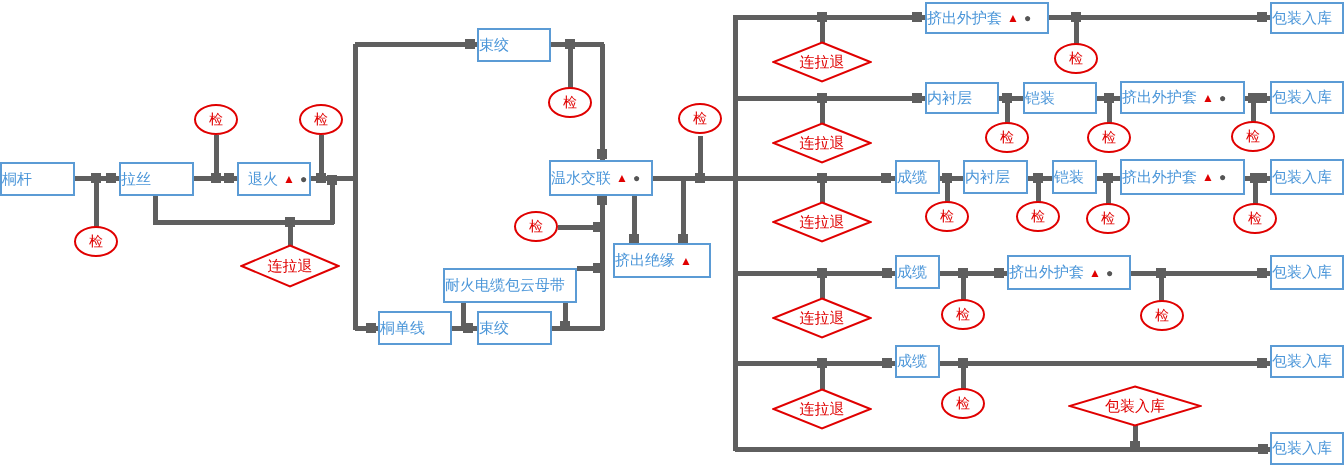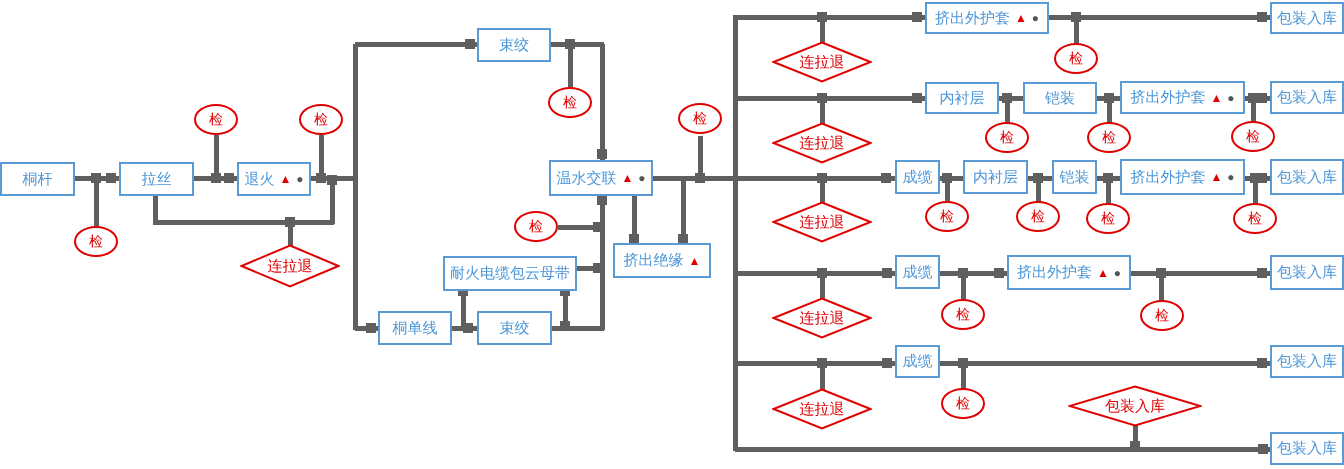--- a/index.html
+++ b/index.html
@@ -4,21 +4,21 @@
 <style>
   html,body{margin:0;padding:0;background:#ffffff;}
   #canvas{
     position:relative;width:1344px;height:469px;background:#ffffff;overflow:hidden;
     font-family:"Liberation Sans","DejaVu Sans",sans-serif;
   }
   .line{position:absolute;background:#5f5f5f;}
   .dot{position:absolute;width:10px;height:10px;background:#5f5f5f;}
   .box{
     position:absolute;box-sizing:border-box;border:2px solid #5B9BD5;background:#fff;
-    display:flex;align-items:center;justify-content:center;gap:5px;
+    display:flex;align-items:center;gap:5px;
     color:#4B96D9;font-size:15px;white-space:nowrap;z-index:3;
   }
   .sym-tri{color:#E00000;font-size:12px;line-height:1;}
   .sym-cir{color:#555555;font-size:12px;line-height:1;}
   .ell{
     position:absolute;box-sizing:border-box;border:2px solid #E00000;border-radius:50%;
     background:#fff;display:flex;align-items:center;justify-content:center;
     color:#E00000;font-size:14px;z-index:4;
   }
   .dia{position:absolute;z-index:4;}
@@ -148,38 +148,38 @@
       <div class="dot" style="left: 1130px; top: 441px;"></div>
       <div class="dot" style="left: 1258px; top: 444px;"></div>
     </div>
   <div id="layer-boxes">
       <div class="box" style="left: 0px; top: 162px; width: 75px; height: 34px;">
         <span>桐杆</span>
       </div>
       <div class="box" style="left: 119px; top: 162px; width: 75px; height: 34px;">
         <span>拉丝</span>
       </div>
-      <div class="box" style="left: 237px; top: 162px; width: 74px; height: 34px;">
+      <div class="box" style="left: 237px; top: 162px; width: 74px; height: 34px; padding-left: 9px;">
         <span>退火</span>
         <span class="sym-tri">▲</span>
         <span class="sym-cir">●</span>
       </div>
       <div class="box" style="left: 477px; top: 28px; width: 74px; height: 34px;">
         <span>束绞</span>
       </div>
       <div class="box" style="left: 549px; top: 160px; width: 104px; height: 36px;">
         <span>温水交联</span>
         <span class="sym-tri">▲</span>
         <span class="sym-cir">●</span>
       </div>
       <div class="box" style="left: 613px; top: 243px; width: 98px; height: 35px;">
         <span>挤出绝缘</span>
         <span class="sym-tri">▲</span>
       </div>
-      <div class="box" style="left: 443px; top: 256px; width: 134px; height: 35px;">
+      <div class="box" style="left: 443px; top: 268px; width: 134px; height: 35px;">
         <span>耐火电缆包云母带</span>
       </div>
       <div class="box" style="left: 378px; top: 311px; width: 74px; height: 34px;">
         <span>桐单线</span>
       </div>
       <div class="box" style="left: 477px; top: 311px; width: 75px; height: 34px;">
         <span>束绞</span>
       </div>
       <div class="box" style="left: 925px; top: 2px; width: 124px; height: 32px;">
         <span>挤出外护套</span>

